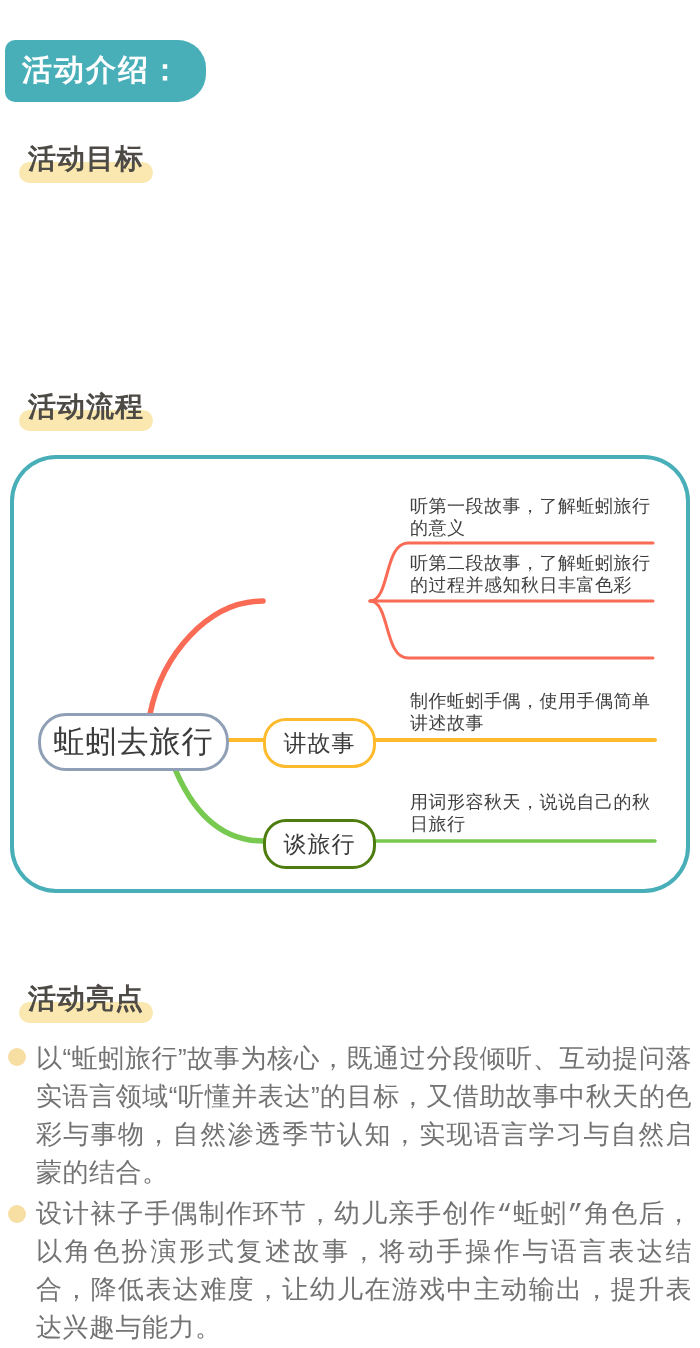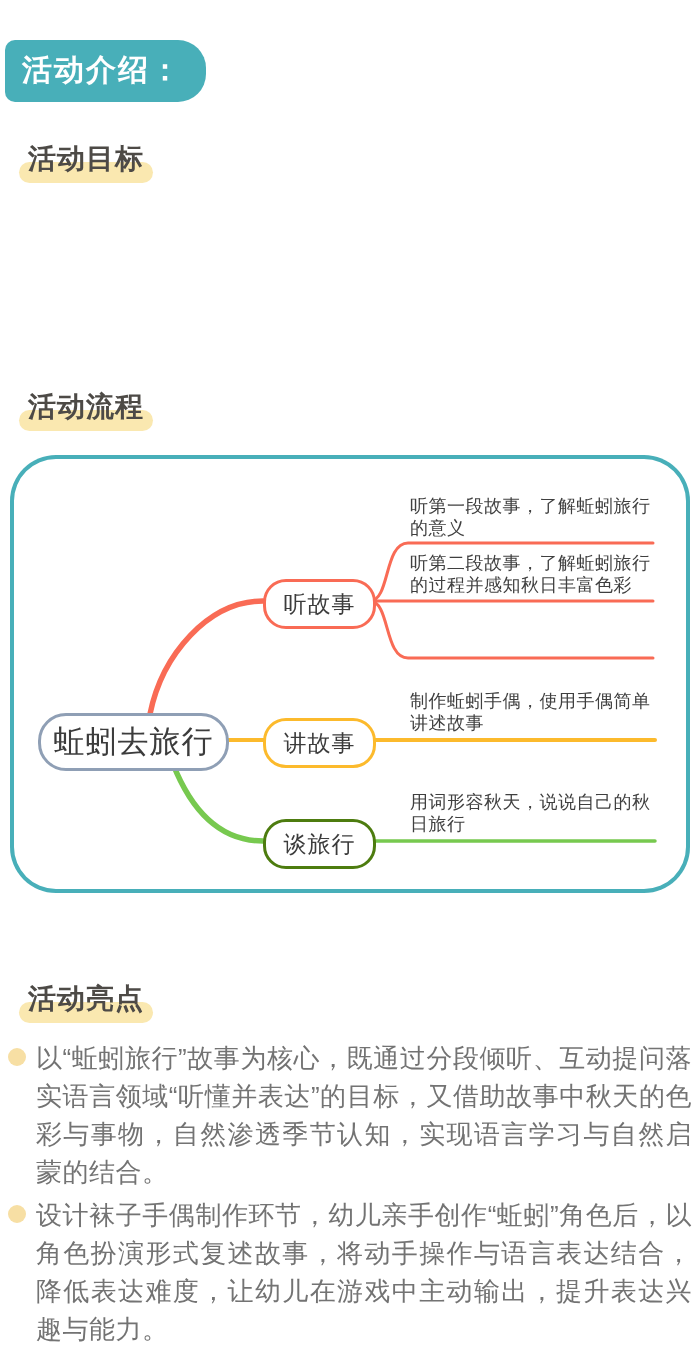--- a/index.html
+++ b/index.html
@@ -62,21 +62,21 @@
     font-size:18px;line-height:22px;color:#3f3f3f;font-weight:500;letter-spacing:0.5px;
   }
   .leaf.t1{top:40px;}
   .leaf.t2{top:97px;}
   .leaf.t3{top:154px;}
   .leaf.t4{top:235px;}
   .leaf.t5{top:336px;}
   
   .hl-list{position:absolute;left:8px;top:1039px;width:684px;}
   .hl-item{position:relative;padding-left:28px;}
-  .hl-item + .hl-item{margin-top:5px;}
+  .hl-item + .hl-item{margin-top:5px;font-family:Liberation Mono, monospace;}
   .hl-item .dot{position:absolute;left:0;top:9px;}
   .hl-item p{
     margin:0;font-size:26px;line-height:38px;color:#737373;font-weight:500;
     text-align:justify;letter-spacing:0.5px;
   }
 </style>
 </head>
 <body>
 
 <div class="page">
@@ -104,21 +104,20 @@
       <path d="M 163 309 C 180 352 207 386 253 386" stroke="#77c94f" stroke-width="5.5" stroke-linecap="round"></path>
 
       <path d="M 360 386 L 645 386" stroke="#77c94f" stroke-width="3.5" stroke-linecap="round"></path>
 
       <path d="M 360 146 C 380 146 374 88 398 88 L 643 88" stroke="#f96b55" stroke-width="3" stroke-linecap="round"></path>
       <path d="M 360 146 L 643 146" stroke="#f96b55" stroke-width="3" stroke-linecap="round"></path>
       <path d="M 360 146 C 380 146 374 203 398 203 L 643 203" stroke="#f96b55" stroke-width="3" stroke-linecap="round"></path>
     </svg>
 
     <div class="pill central">蚯蚓去旅行</div>
-    <div class="pill b-red">听故事</div>
     <div class="pill b-yellow">讲故事</div>
     <div class="pill b-green">谈旅行</div>
 
     <div class="leaf t1">听第一段故事，了解蚯蚓旅行的意义</div>
     <div class="leaf t2">听第二段故事，了解蚯蚓旅行的过程并感知秋日丰富色彩</div>
     <div class="leaf t4">制作蚯蚓手偶，使用手偶简单讲述故事</div>
     <div class="leaf t5">用词形容秋天，说说自己的秋日旅行</div>
   </div>
 
   <div class="sec-title highlights-title">

